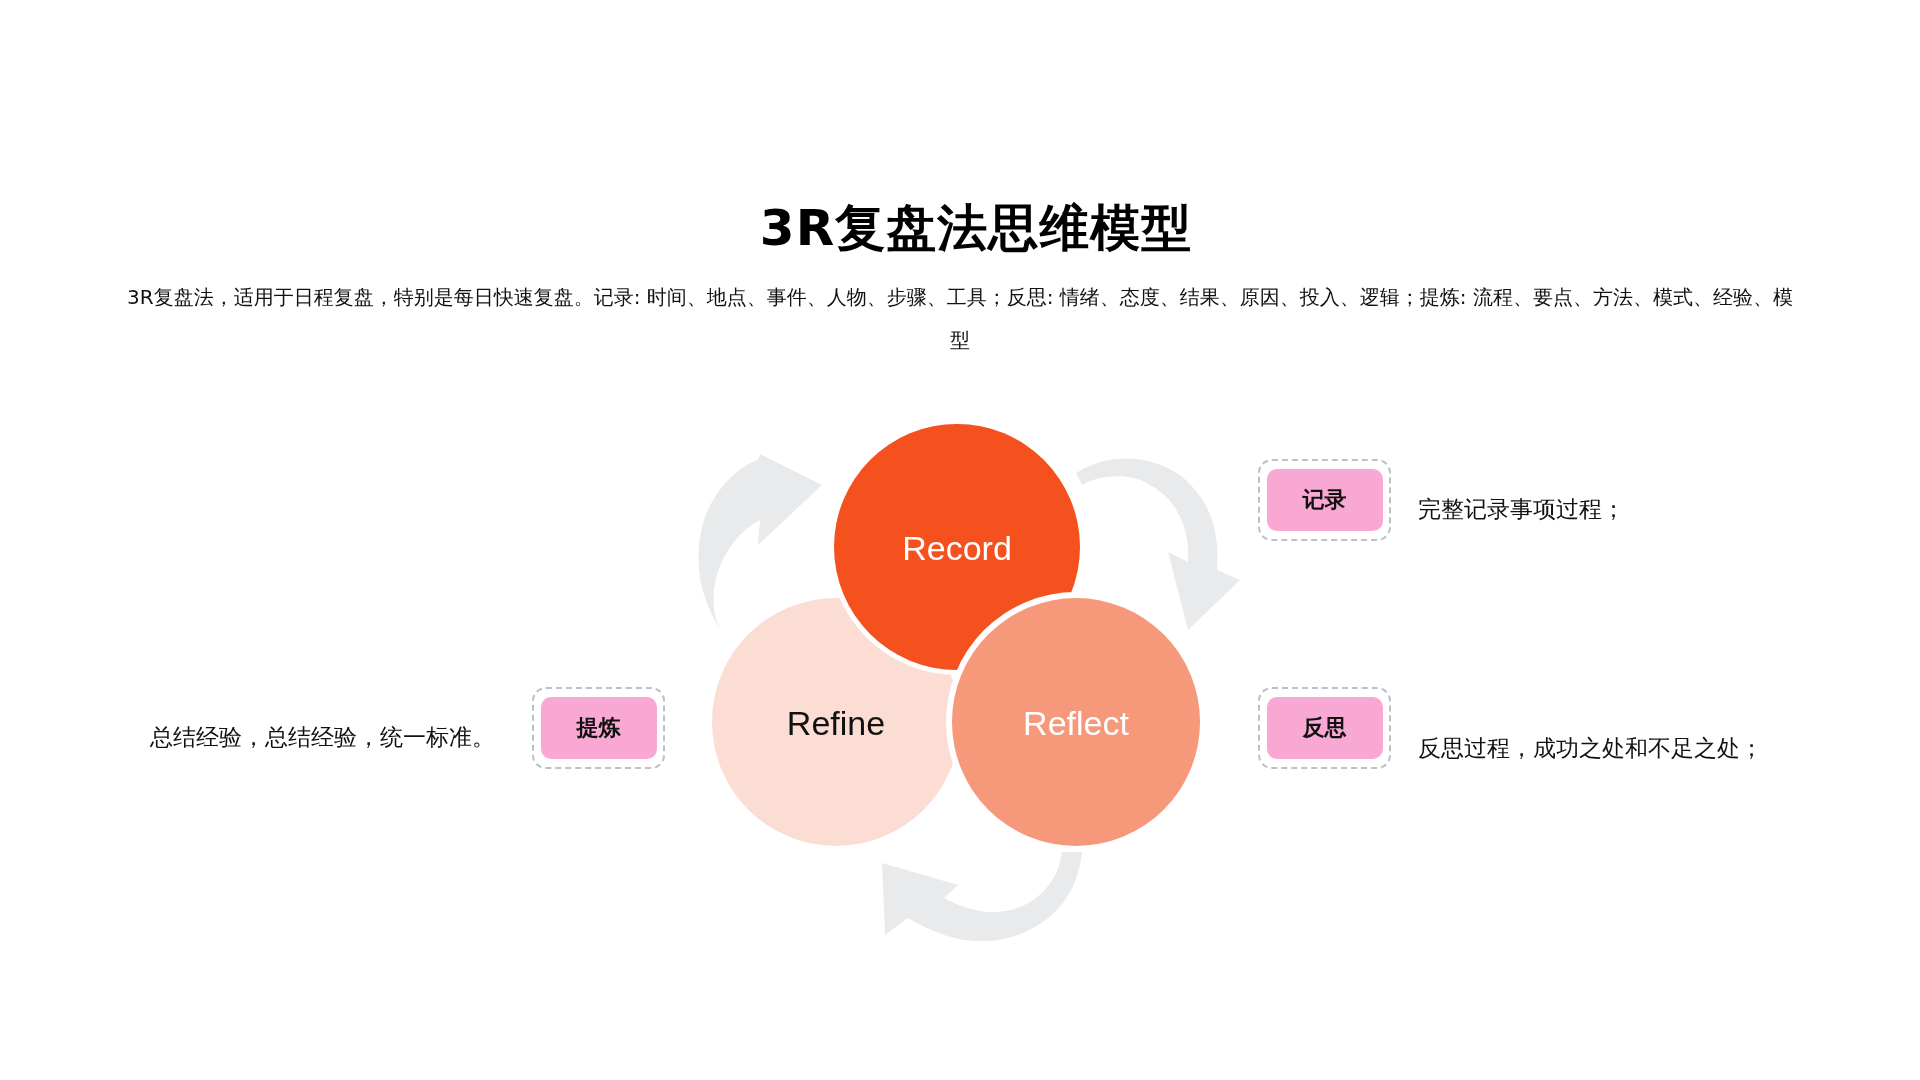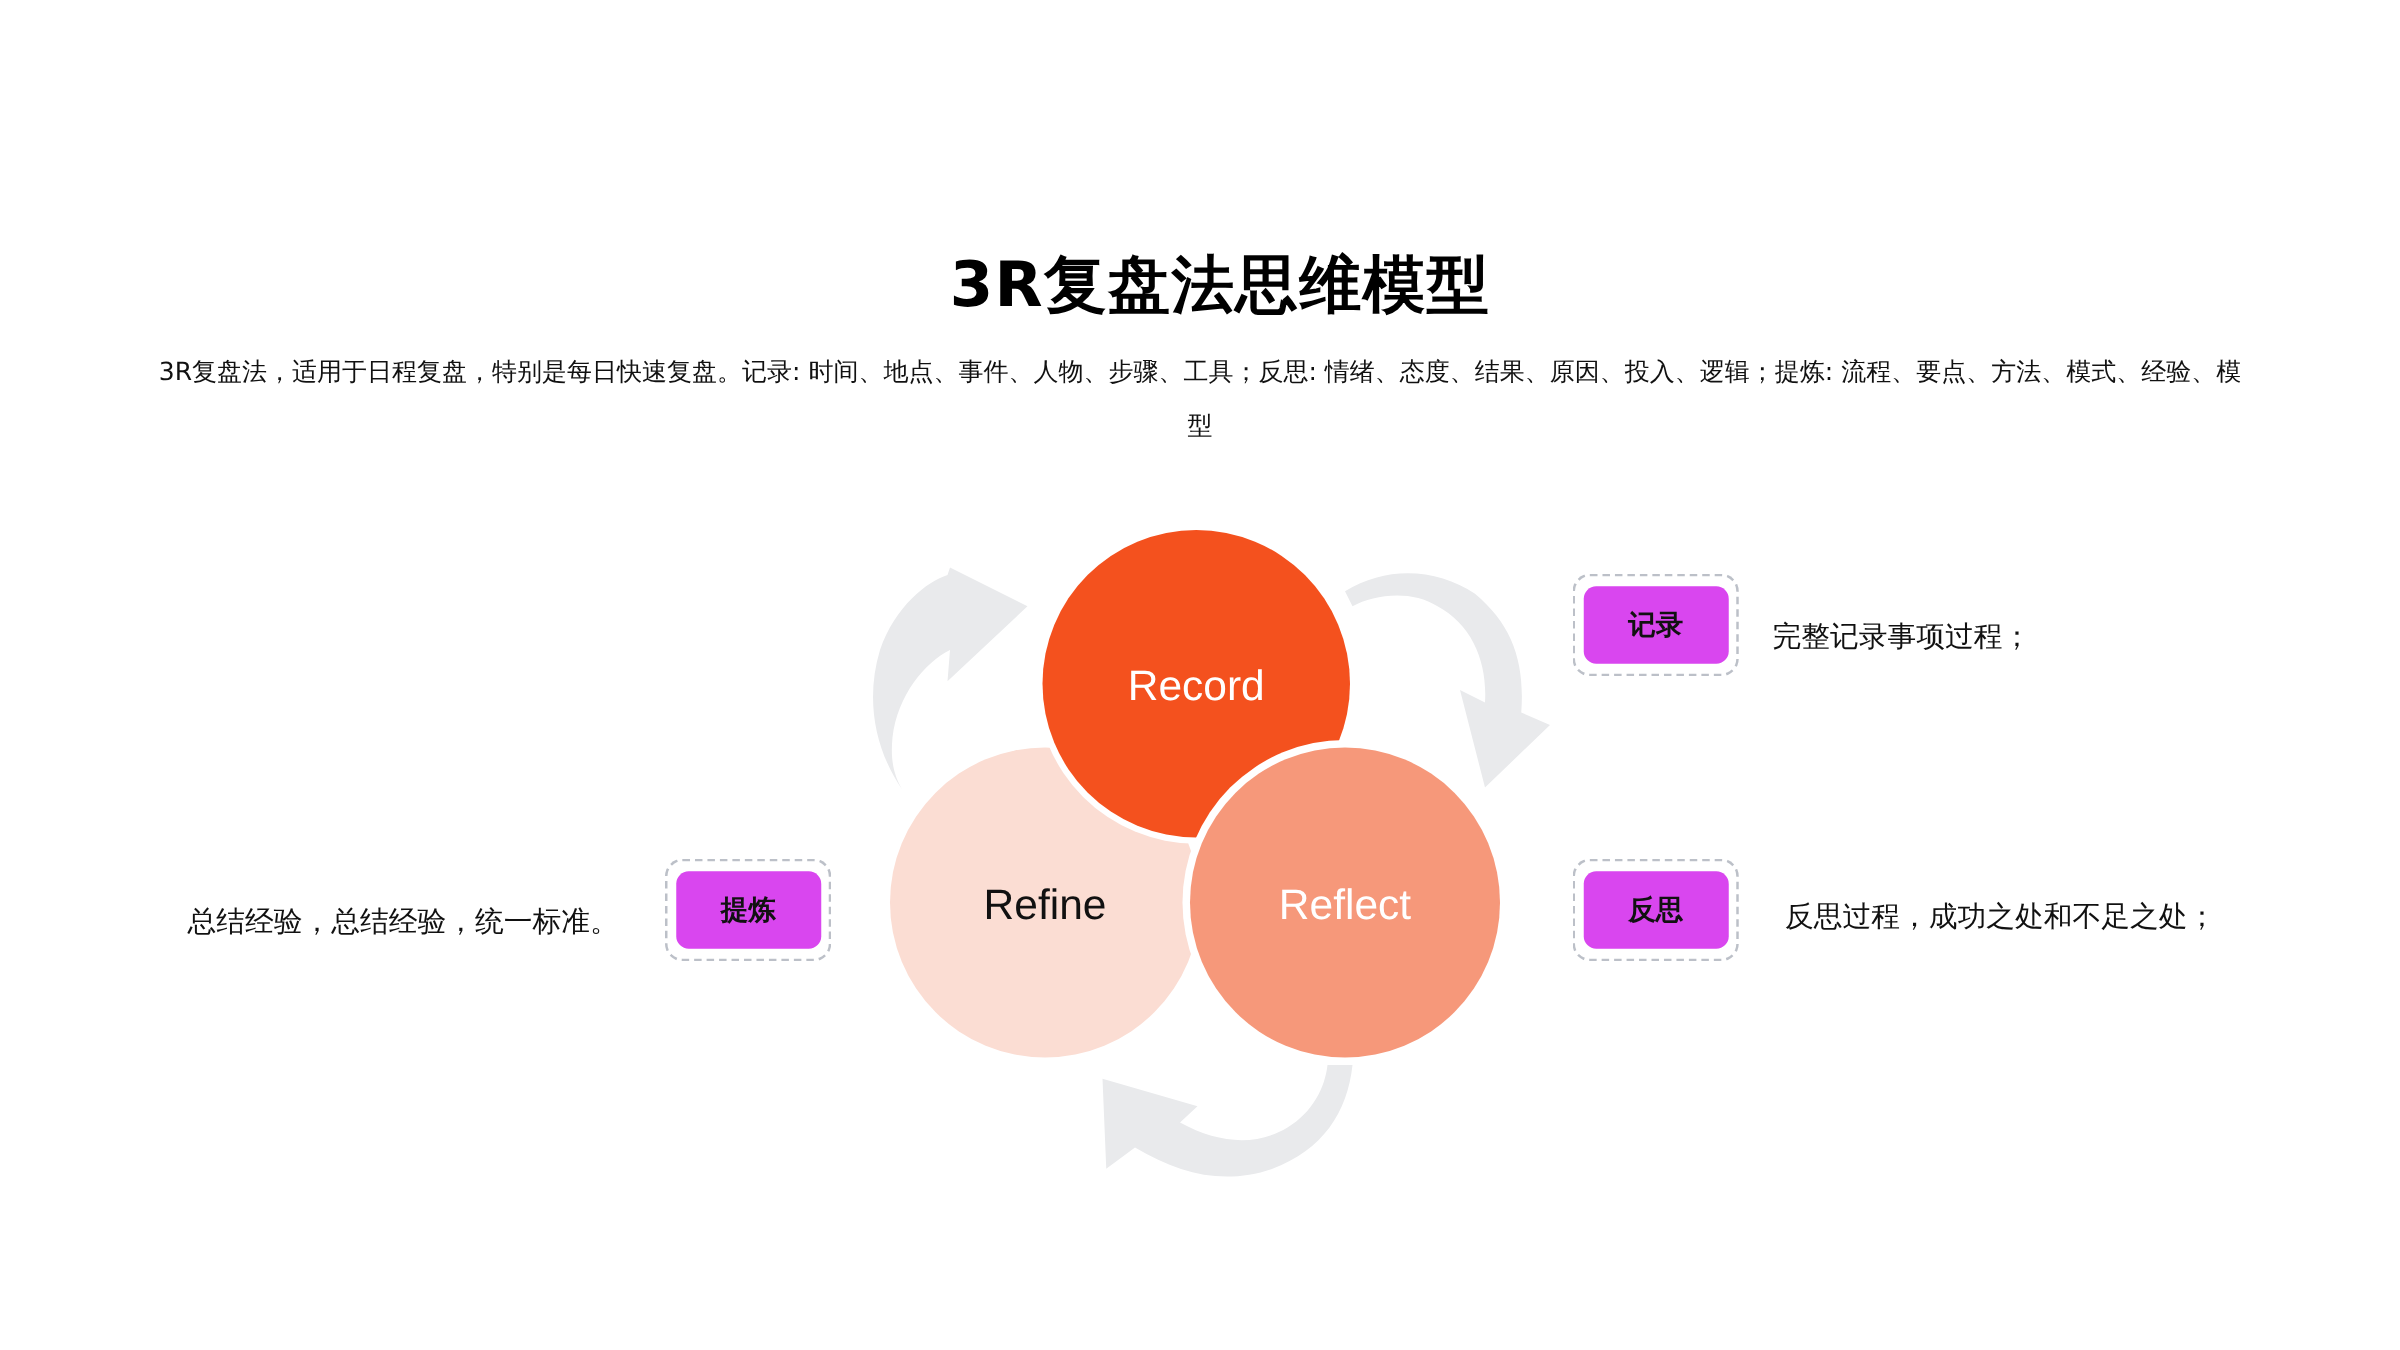--- a/index.html
+++ b/index.html
@@ -16,21 +16,21 @@
     position: absolute; left: 120px; width: 1680px; top: 276px; text-align: center;
     font-size: 20px; line-height: 43px; color: #111;
     font-family: "DejaVu Sans", "Liberation Sans", sans-serif;
   }
   .diagram { position: absolute; left: 0; top: 0; width: 1920px; height: 1080px; }
   .label-box {
     position: absolute; width: 133px; height: 82px; border: 2px dashed #BCC0C8;
     border-radius: 14px; box-sizing: border-box; display: flex; align-items: center; justify-content: center;
   }
   .label-inner {
-    width: 116px; height: 62px; background: #d946ef; border-radius: 10px;
+    width: 116px; height: 62px; background: #f9a8d4; border-radius: 10px;
     display: flex; align-items: center; justify-content: center;
     font-size: 22px; font-weight: bold; color: #111;
     font-family: "DejaVu Sans", "Liberation Sans", sans-serif;
   }
   .desc {
     position: absolute; font-size: 23px; color: #111; white-space: nowrap;
     font-family: "DejaVu Sans", "Liberation Sans", sans-serif;
   }
 </style>
 </head>
@@ -62,18 +62,18 @@
 </svg>
 
 <div class="label-box" style="left:1258px; top:459px;">
   <div class="label-inner">记录</div>
 </div>
 <div class="desc" style="left:1418px; top:494px;text-align:right;">完整记录事项过程；</div>
 
 <div class="label-box" style="left:1258px; top:687px;">
   <div class="label-inner">反思</div>
 </div>
-<div class="desc" style="left:1418px; top:718px;margin-left:10px;">反思过程，成功之处和不足之处；</div>
+<div class="desc" style="left:1418px; top:733px;">反思过程，成功之处和不足之处；</div>
 
 <div class="label-box" style="left:532px; top:687px;text-align:right;">
   <div class="label-inner">提炼</div>
 </div>
 <div class="desc" style="left:150px; top:722px;">总结经验，总结经验，统一标准。</div>
 
 </body></html>

